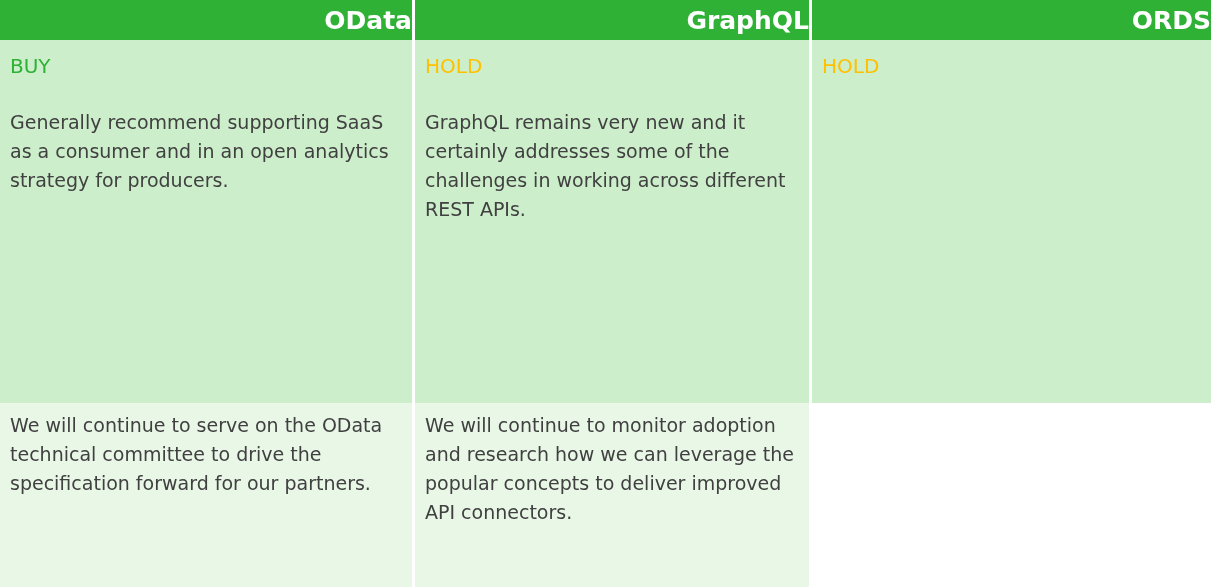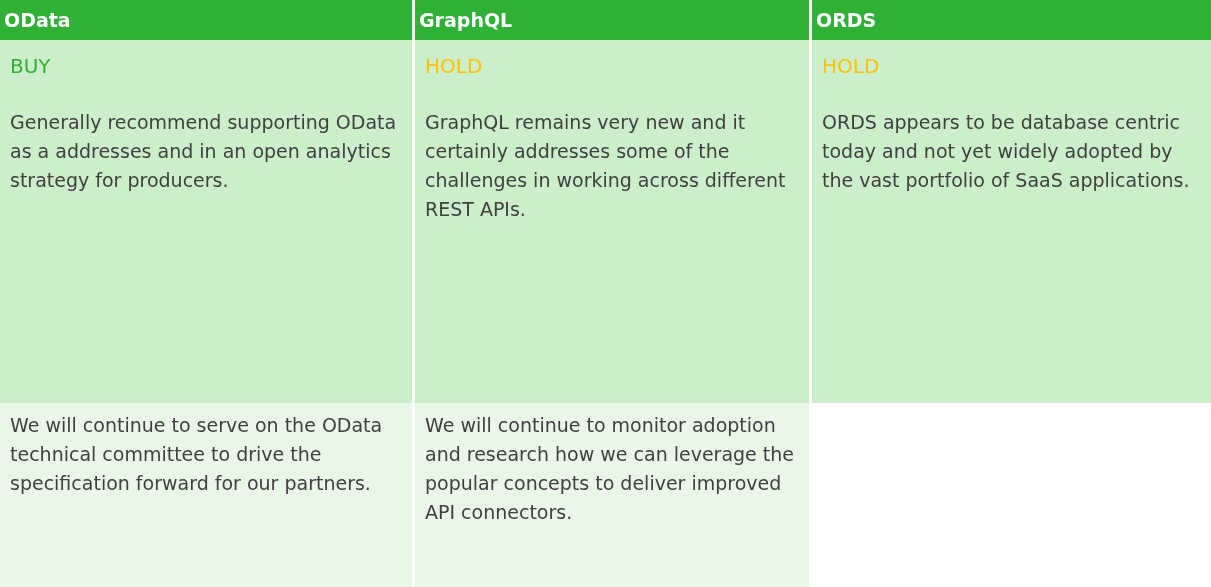--- a/index.html
+++ b/index.html
@@ -13,25 +13,26 @@
     height: 587px;
     background: #ffffff;
     display: grid;
     grid-template-columns: 412px 394px 399px;
     grid-template-rows: 40px 363px 184px;
     column-gap: 3px;
   }
   .header-cell {
     background: var(--header-bg, #2eb135);
     color: var(--header-text, #ffffff);
-    font-size: 19px;
+    font-size: 25px;
     font-weight: bold;
     display: flex;
     align-items: center;
     padding-left: 4px;
+    justify-content: flex-end;
   }
   .body-cell {
     background: var(--body-bg, #cdeecb);
     color: var(--text, #404040);
     font-size: 19px;
     line-height: 29px;
     padding: 12px 14px 8px 10px;
     overflow: hidden;
   }
   .rating {
@@ -61,29 +62,28 @@
   </div>
   <div class="header-cell">
     <span>GraphQL</span>
   </div>
   <div class="header-cell">
     <span>ORDS</span>
   </div>
 
   <div class="body-cell">
     <span class="rating" style="color: rgb(46, 177, 53);">BUY</span>
-    <p>Generally recommend supporting OData as a addresses and in an open analytics strategy for producers.</p>
+    <p>Generally recommend supporting SaaS as a consumer and in an open analytics strategy for producers.</p>
   </div>
   <div class="body-cell">
     <span class="rating" style="color: rgb(255, 192, 0);">HOLD</span>
     <p>GraphQL remains very new and it certainly addresses some of the challenges in working across different REST APIs.</p>
   </div>
   <div class="body-cell">
     <span class="rating" style="color: rgb(255, 192, 0);">HOLD</span>
-    <p>ORDS appears to be database centric today and not yet widely adopted by the vast portfolio of SaaS applications.</p>
   </div>
 
   <div class="footer-cell">
     <span>We will continue to serve on the OData technical committee to drive the specification forward for our partners.</span>
   </div>
   <div class="footer-cell">
     <span>We will continue to monitor adoption and research how we can leverage the popular concepts to deliver improved API connectors.</span>
   </div>
 
 </div>

